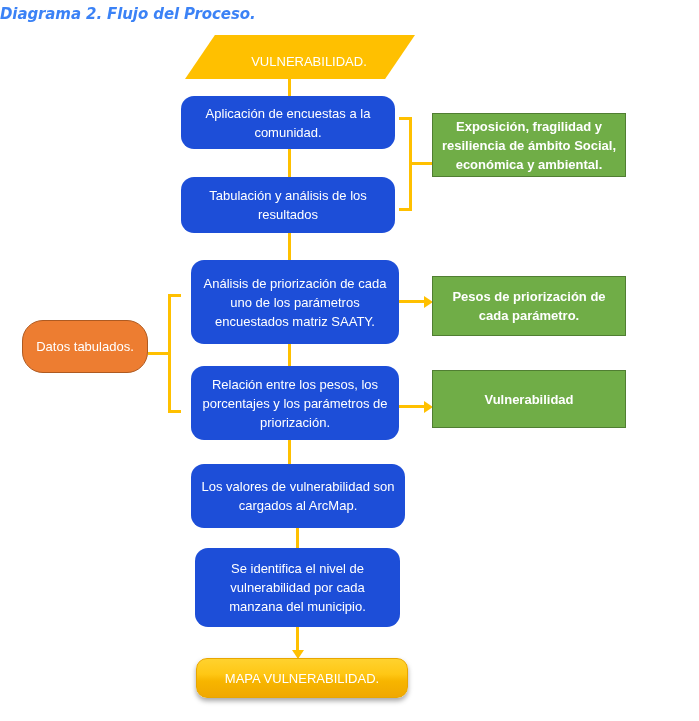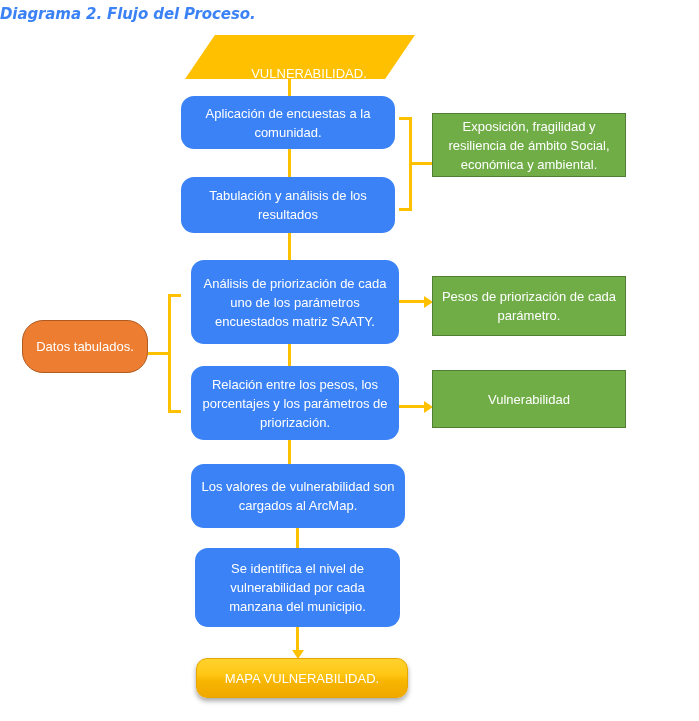--- a/index.html
+++ b/index.html
@@ -39,35 +39,36 @@
   .parallelogram{
     position:absolute;
     background:#FFC000;
     clip-path:polygon(13% 0%, 100% 0%, 87% 100%, 0% 100%);
     -webkit-clip-path:polygon(13% 0%, 100% 0%, 87% 100%, 0% 100%);
   }
   .parallelogram .ptext{
     position:absolute;left:0;top:4px;width:100%;height:100%;
     display:flex;align-items:center;justify-content:center;
     color:#ffffff;font-size:13px;
-    padding-left:18px;box-sizing:border-box;margin-top:12px;
+    padding-left:18px;box-sizing:border-box;
   }
 
   
   .blue{
-    background:#3b82f6;
+    background:#1d4ed8;
     border-radius:13px;
     padding:4px 10px;
   }
 
   
   .green{
     background:#70AD47;
     border:1px solid #507E32;
     padding:16px 8px;
+    font-weight:bold;
   }
 
   
   .orange{
     background:#ED7D31;
     border:1px solid #AE5A21;
     padding:4px 8px;
   }
 
   

